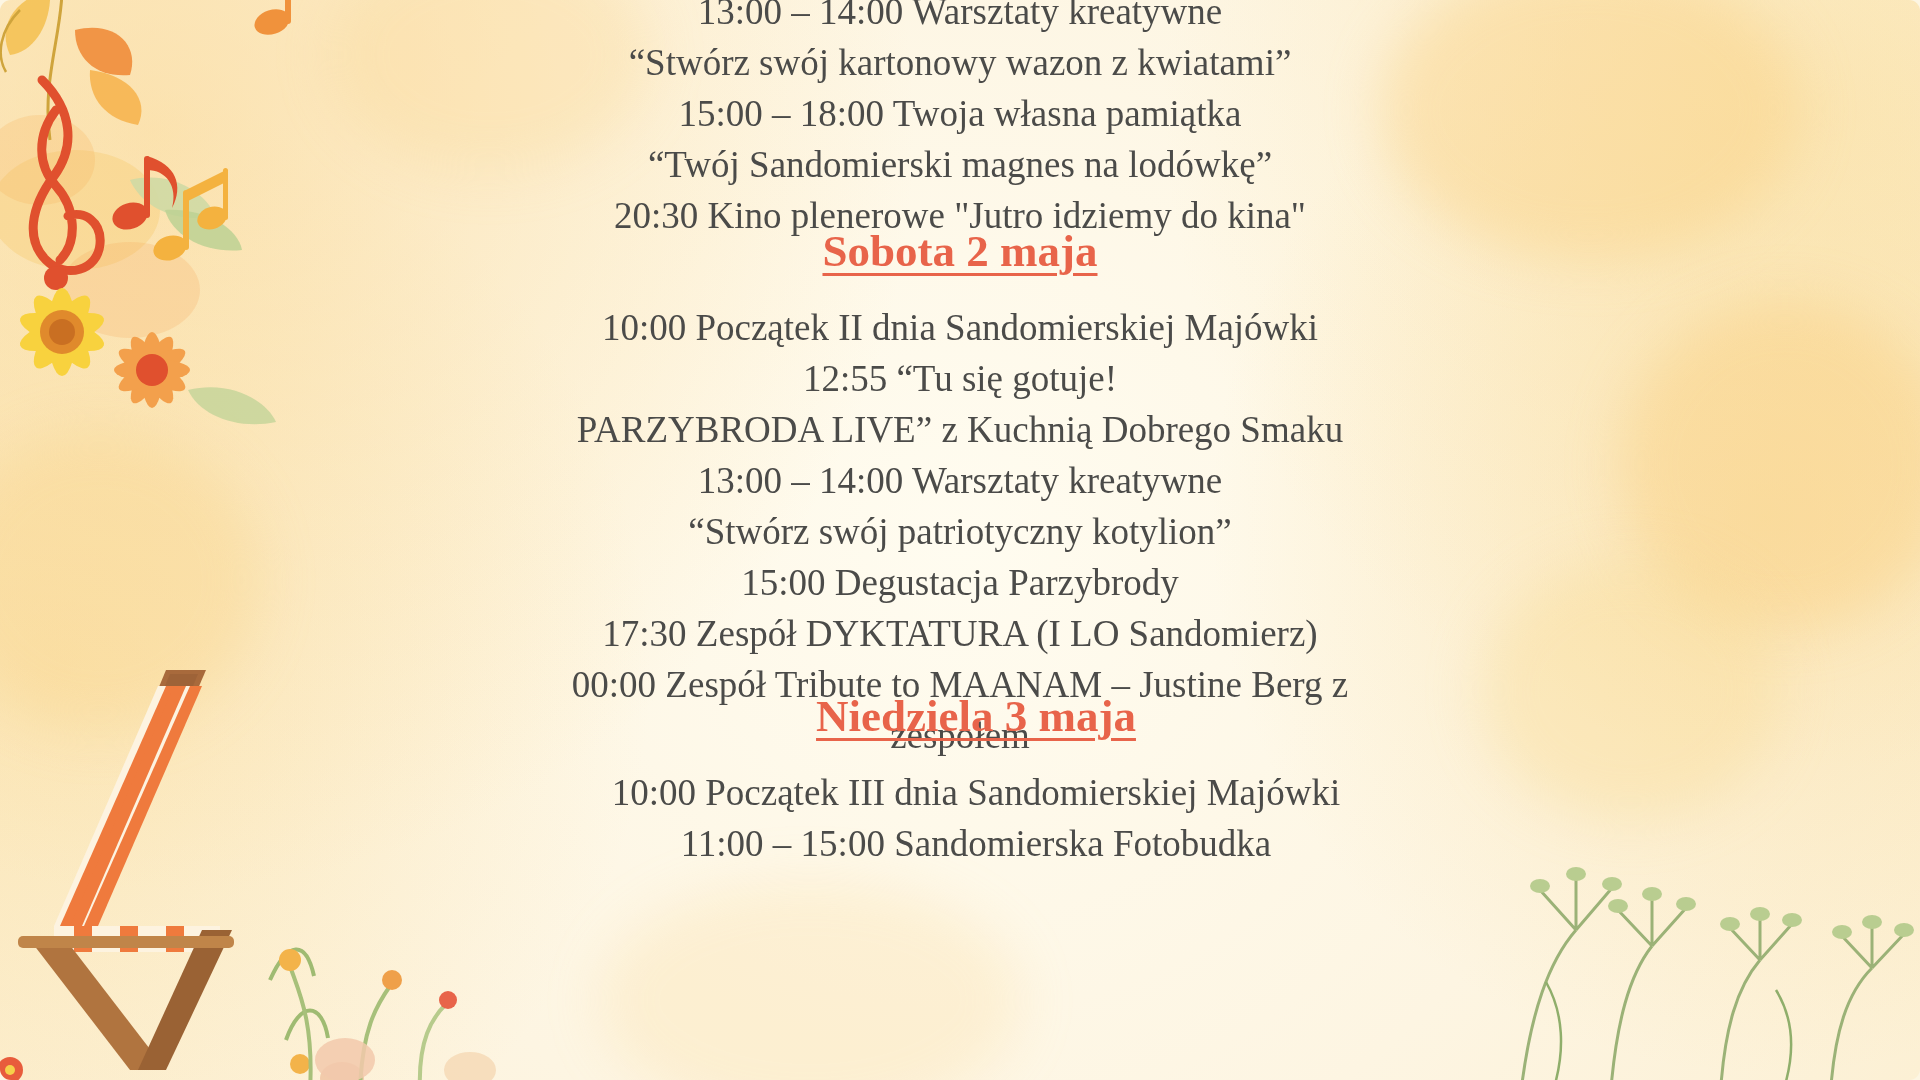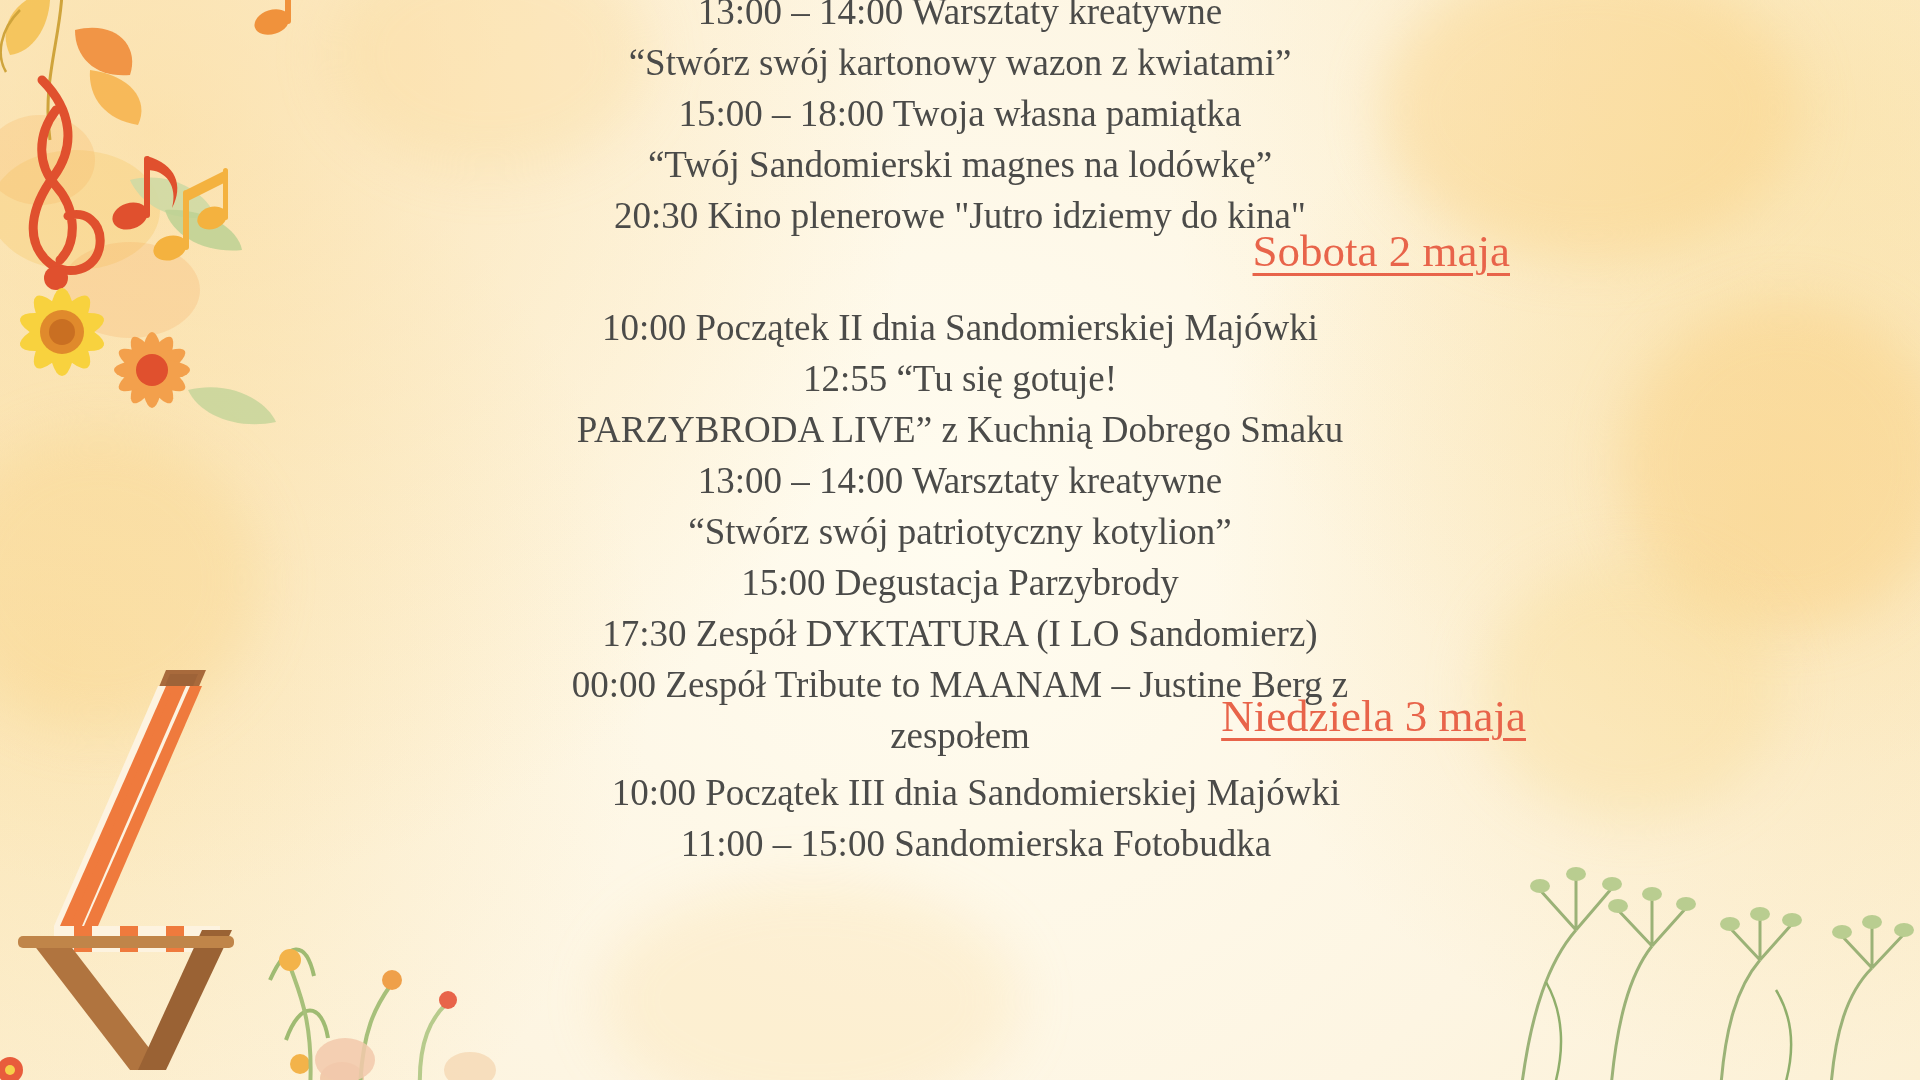--- a/index.html
+++ b/index.html
@@ -19,20 +19,21 @@
   .poster {
     position: absolute;
     inset: 0;
     background:
       radial-gradient(circle at 8% 12%, rgba(250,213,140,0.55) 0%, rgba(250,213,140,0) 38%),
       radial-gradient(circle at 95% 10%, rgba(250,220,150,0.50) 0%, rgba(250,220,150,0) 32%),
       radial-gradient(circle at 92% 48%, rgba(249,214,140,0.45) 0%, rgba(249,214,140,0) 30%),
       radial-gradient(circle at 3% 62%, rgba(250,219,150,0.50) 0%, rgba(250,219,150,0) 30%),
       radial-gradient(circle at 50% 50%, rgba(255,252,240,1) 0%, rgba(253,245,226,1) 60%, rgba(252,240,212,1) 100%);
     overflow: hidden;
+    border-radius: 11px;
   }
   .wash {
     position: absolute;
     border-radius: 50%;
     filter: blur(26px);
     pointer-events: none;
   }
   .w1 { left: 1380px; top: -40px;  width: 420px; height: 300px; background: rgba(249,206,120,0.38); }
   .w2 { left: 1620px; top: 300px;  width: 330px; height: 330px; background: rgba(248,201,112,0.33); }
   .w3 { left: 1480px; top: 560px;  width: 300px; height: 260px; background: rgba(250,214,135,0.30); }
@@ -53,27 +54,26 @@
 
   .line {
     font-size: 37px;
     line-height: 51px;
     color: #4b4b49;
     white-space: nowrap;
   }
 
   .day-head {
     font-size: 45px;
-    font-weight: normal;
+    font-weight: bold;
     color: #e8644a;
     text-decoration: underline;
     text-underline-offset: 7px;
     text-decoration-thickness: 3px;
     line-height: 58px;
-    text-align: right;
   }
 
   .sec-top { position: absolute; left: 410px; top: -14px; width: 1100px; }
   .sec-sat { position: absolute; left: 410px; top: 222px; width: 1100px; }
   .sec-sun { position: absolute; left: 426px; top: 687px; width: 1100px; }
   .spacer-sm { height: 22px; }
 
   
   .art-topleft { position: absolute; left: -20px; top: -40px; width: 360px; height: 480px; }
   .art-chair   { position: absolute; left: -30px; top: 640px; width: 420px; height: 460px; }

